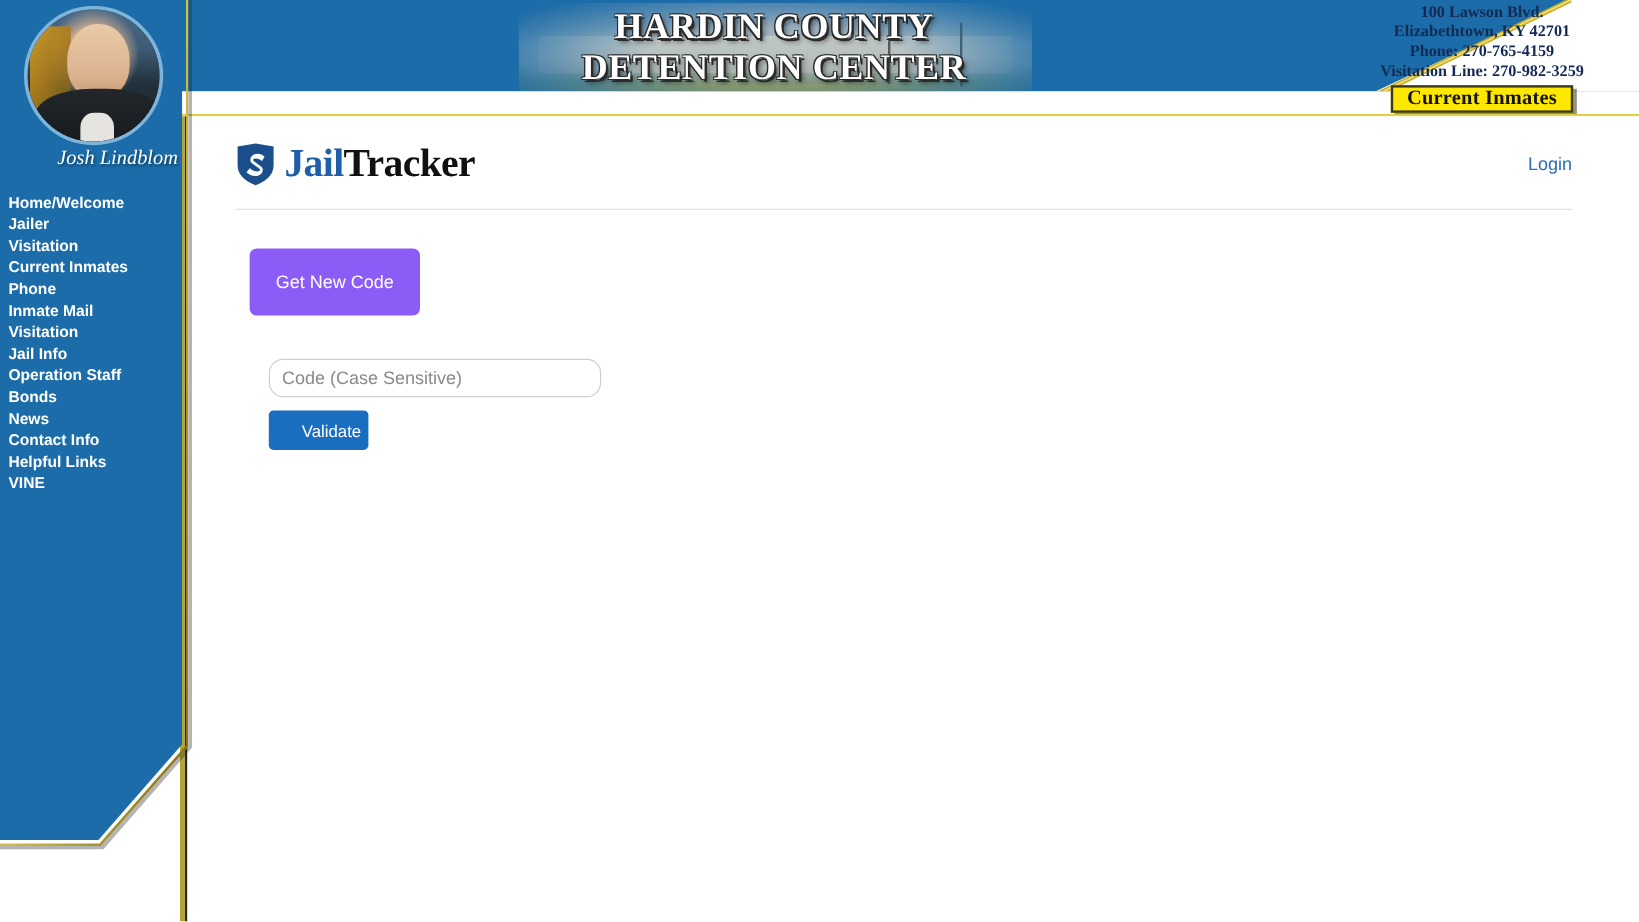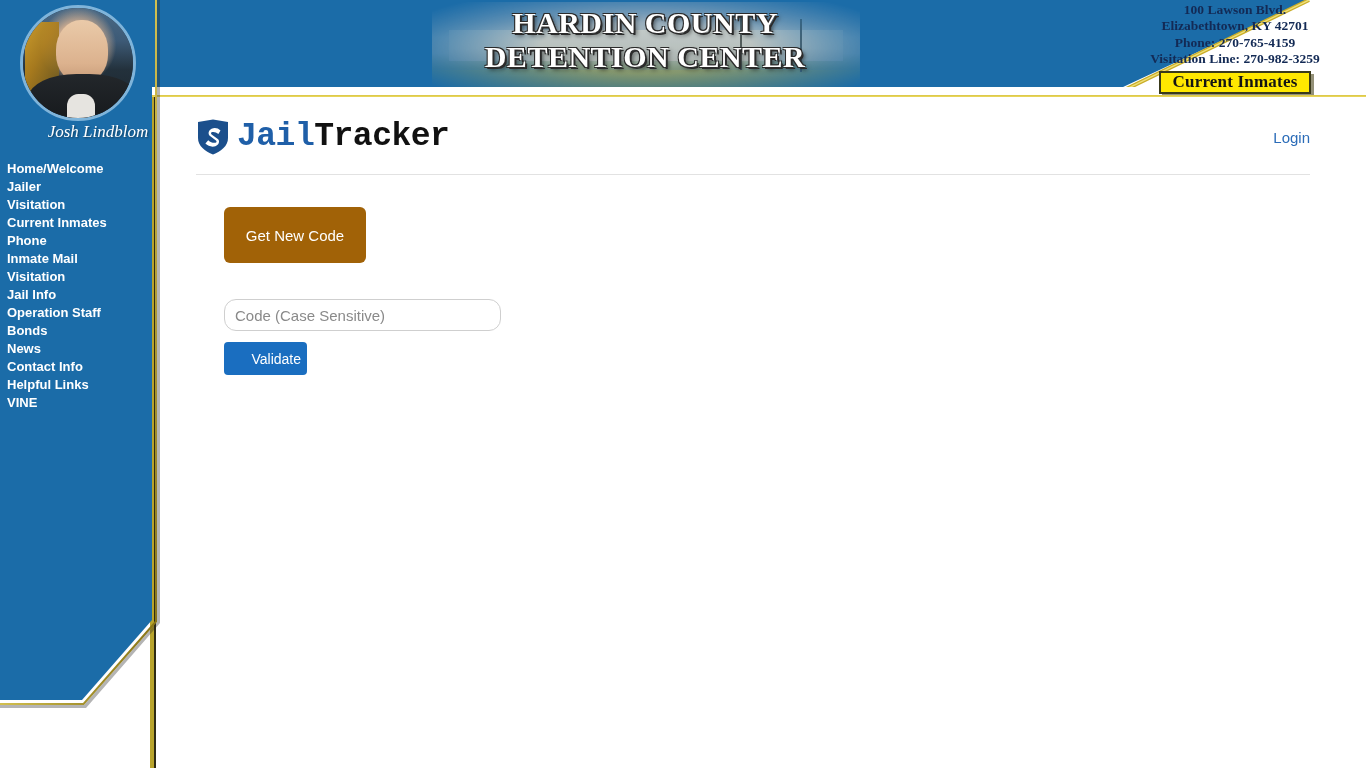--- a/index.html
+++ b/index.html
@@ -8,21 +8,21 @@
     width: 1366px; height: 768px;
     background: #ffffff;
     font-family: "Liberation Sans", sans-serif;
     overflow: hidden;
   }
 
   #page { position: relative; width: 1366px; height: 768px; background: #ffffff; }
 
   
   .header-band {
-    position: absolute; left: 0; top: 0; width: 1366px; height: 87px;
+    position: absolute; left: 0; top: 0; width: 1366px; height: 76px;
     background: #1b6ca8;
     overflow: hidden;
     padding-left: 40px;
   }
   
   .header-wedge {
     position: absolute; right: 0; top: 0; width: 260px; height: 95px;
     background: #ffffff;
     clip-path: polygon(100% 0, 100% 100%, 0 100%, 78% 0);
   }
@@ -209,21 +209,21 @@
     border-left: 2px solid #2e2b14;
   }
 
   .app-header {
     position: absolute; left: 40px; top: 18px; right: 56px; height: 60px;
     border-bottom: 1px solid #e2e2e2;
   }
   .logo-row { position: absolute; left: 0; top: 4px; display: flex; align-items: center; }
   .logo-shield { width: 34px; height: 36px; margin-right: 7px; display:block; }
   .logo-text {
-    font-family: Liberation Mono, monospace;
+    font-family: Liberation Serif, serif;
     font-weight: bold;
     font-size: 33px;
     letter-spacing: -0.5px;
     line-height: 34px;
   }
   .logo-jail { color: #1f5fa8; }
   .logo-tracker { color: #111111; }
 
   .login-link {
     position: absolute; right: 0; top: 14px;
@@ -236,23 +236,22 @@
 
   .captcha-area { position: absolute; left: 52px; top: 110px; }
   .captcha-heading {
     font-size: 22px;
     color: #1c1c1c;
     margin: 0 0 20px 0;
     font-weight: normal;
   }
   .btn-get-code {
     display: block;
-    margin-left: 16px;
     width: 142px; height: 56px;
-    background: #a16207;
+    background: #8b5cf6;
     border: none; border-radius: 6px;
     color: #ffffff;
     font-size: 15px;
     font-family: "Liberation Sans", sans-serif;
     cursor: pointer;
   }
   .code-input {
     display: block;
     margin: 36px 0 0 16px;
     width: 277px; height: 32px;

